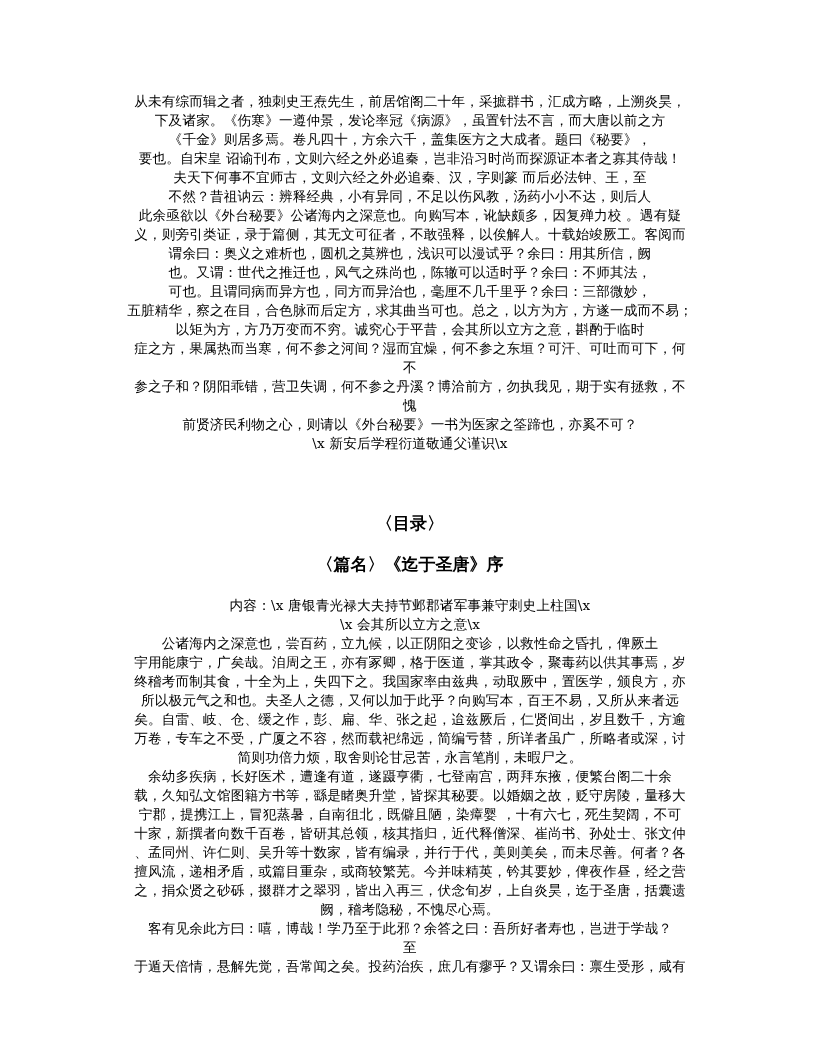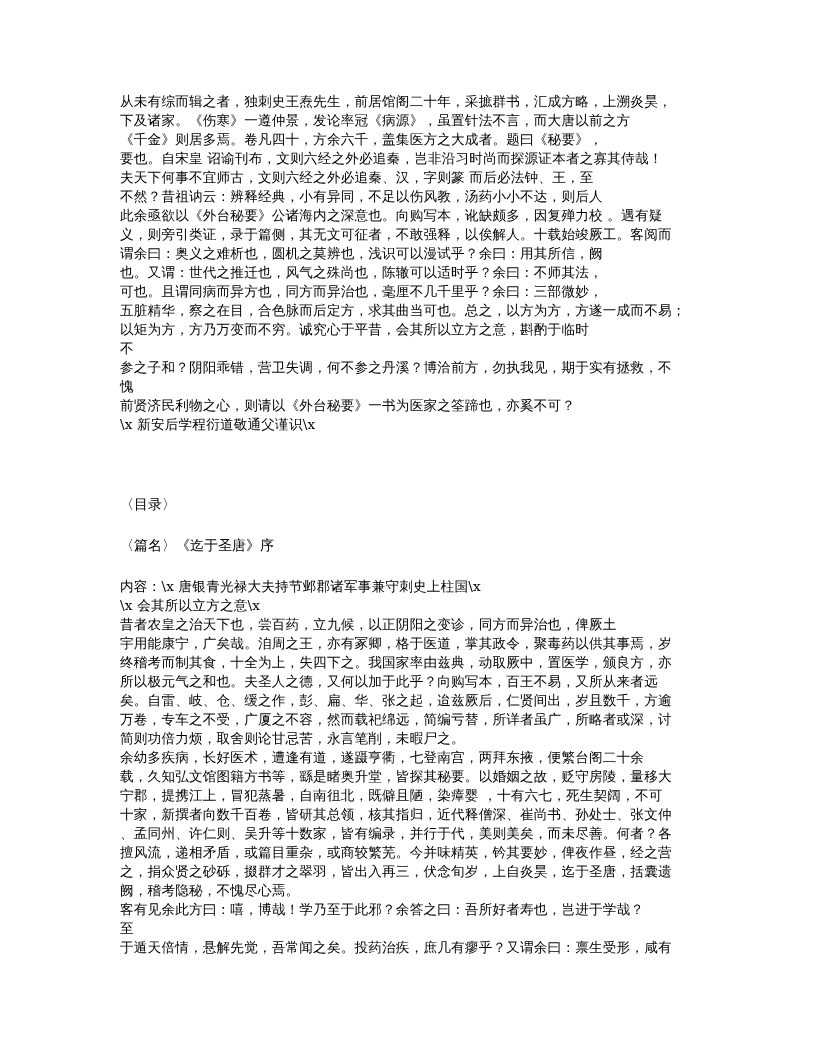--- a/index.html
+++ b/index.html
@@ -13,38 +13,40 @@
       position: relative;
       overflow: hidden;
       font-family: "DejaVu Serif", "Liberation Serif", serif;
       color: #000000;
     }
     .page {
       position: absolute;
       left: 120px;
       top: 92px;
       width: 580px;
+      text-align: center;
     }
     .line {
       display: block;
       font-size: 13.6px;
       line-height: 19px;
       height: 19px;
       white-space: nowrap;
       letter-spacing: 0.2px;
     }
     .block { display: block; }
     .gap-lg { height: 61px; }
     .gap-md { height: 22px; }
     .heading {
       display: block;
-      font-size: 14px;
+      font-size: 17px;
       line-height: 19px;
       height: 19px;
       white-space: nowrap;
+      font-weight: bold;
     }
   </style>
 </head>
 <body>
 
 <div class="page">
 
   <div class="block">
     <span class="line">从未有综而辑之者，独刺史王焘先生，前居馆阁二十年，采摭群书，汇成方略，上溯炎昊，</span>
     <span class="line">下及诸家。《伤寒》一遵仲景，发论率冠《病源》，虽置针法不言，而大唐以前之方</span>
@@ -52,41 +54,42 @@
     <span class="line">要也。自宋皇 诏谕刊布，文则六经之外必追秦，岂非沿习时尚而探源证本者之寡其侍哉！</span>
     <span class="line">夫天下何事不宜师古，文则六经之外必追秦、汉，字则篆 而后必法钟、王，至</span>
     <span class="line">不然？昔祖讷云：辨释经典，小有异同，不足以伤风教，汤药小小不达，则后人</span>
     <span class="line">此余亟欲以《外台秘要》公诸海内之深意也。向购写本，讹缺颇多，因复殚力校 。遇有疑</span>
     <span class="line">义，则旁引类证，录于篇侧，其无文可征者，不敢强释，以俟解人。十载始竣厥工。客阅而</span>
     <span class="line">谓余曰：奥义之难析也，圆机之莫辨也，浅识可以漫试乎？余曰：用其所信，阙</span>
     <span class="line">也。又谓：世代之推迁也，风气之殊尚也，陈辙可以适时乎？余曰：不师其法，</span>
     <span class="line">可也。且谓同病而异方也，同方而异治也，毫厘不几千里乎？余曰：三部微妙，</span>
     <span class="line">五脏精华，察之在目，合色脉而后定方，求其曲当可也。总之，以方为方，方遂一成而不易；</span>
     <span class="line">以矩为方，方乃万变而不穷。诚究心于平昔，会其所以立方之意，斟酌于临时</span>
+    <span class="line">症之方，果属热而当寒，何不参之河间？湿而宜燥，何不参之东垣？可汗、可吐而可下，何</span>
     <span class="line">不</span>
     <span class="line">参之子和？阴阳乖错，营卫失调，何不参之丹溪？博洽前方，勿执我见，期于实有拯救，不</span>
     <span class="line">愧</span>
     <span class="line">前贤济民利物之心，则请以《外台秘要》一书为医家之筌蹄也，亦奚不可？</span>
     <span class="line">\x 新安后学程衍道敬通父谨识\x</span>
   </div>
 
   <div class="gap-lg"></div>
 
   <span class="heading">〈目录〉</span>
 
   <div class="gap-md"></div>
 
   <span class="heading">〈篇名〉《迄于圣唐》序</span>
 
   <div class="gap-md"></div>
 
   <div class="block">
     <span class="line">内容：\x 唐银青光禄大夫持节邺郡诸军事兼守刺史上柱国\x</span>
     <span class="line">\x 会其所以立方之意\x</span>
-    <span class="line">昔者农皇之治天下也，尝百药，立九候，以正阴阳之变诊，同方而异治也，俾厥土</span>
+    <span class="line">公诸海内之深意也，尝百药，立九候，以正阴阳之变诊，以救性命之昏扎，俾厥土</span>
     <span class="line">宇用能康宁，广矣哉。洎周之王，亦有冢卿，格于医道，掌其政令，聚毒药以供其事焉，岁</span>
     <span class="line">终稽考而制其食，十全为上，失四下之。我国家率由兹典，动取厥中，置医学，颁良方，亦</span>
     <span class="line">所以极元气之和也。夫圣人之德，又何以加于此乎？向购写本，百王不易，又所从来者远</span>
     <span class="line">矣。自雷、岐、仓、缓之作，彭、扁、华、张之起，迨兹厥后，仁贤间出，岁且数千，方逾</span>
     <span class="line">万卷，专车之不受，广厦之不容，然而载祀绵远，简编亏替，所详者虽广，所略者或深，讨</span>
     <span class="line">简则功倍力烦，取舍则论甘忌苦，永言笔削，未暇尸之。</span>
     <span class="line">余幼多疾病，长好医术，遭逢有道，遂蹑亨衢，七登南宫，两拜东掖，便繁台阁二十余</span>
     <span class="line">载，久知弘文馆图籍方书等，繇是睹奥升堂，皆探其秘要。以婚姻之故，贬守房陵，量移大</span>
     <span class="line">宁郡，提携江上，冒犯蒸暑，自南徂北，既僻且陋，染瘴婴 ，十有六七，死生契阔，不可</span>
     <span class="line">十家，新撰者向数千百卷，皆研其总领，核其指归，近代释僧深、崔尚书、孙处士、张文仲</span>

